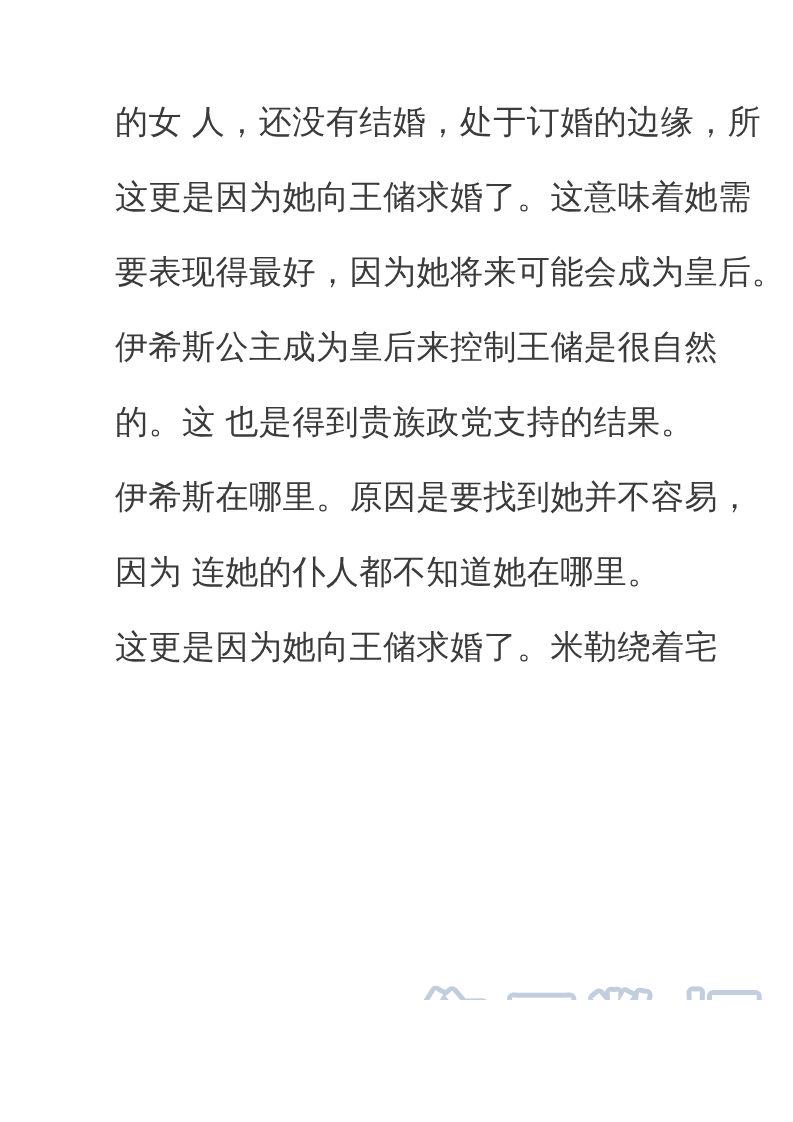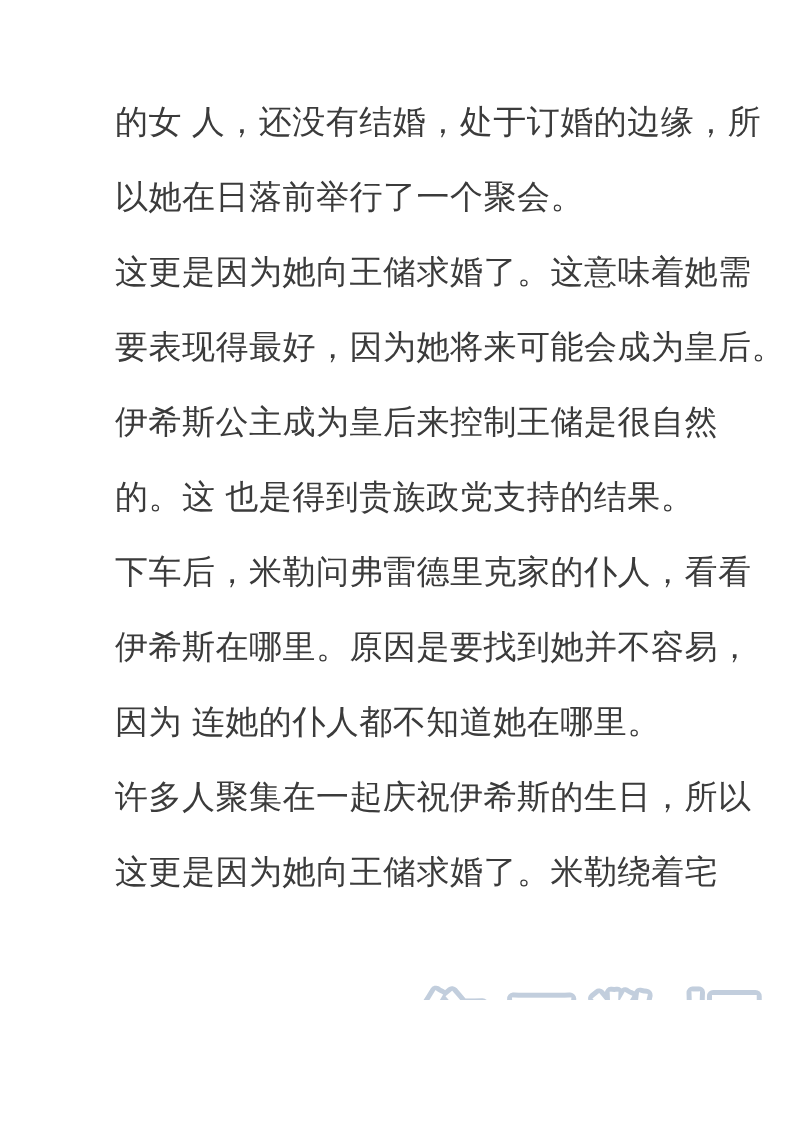--- a/index.html
+++ b/index.html
@@ -65,29 +65,26 @@
     width:78px;height:72px;
   }
 </style>
 </head>
 <body>
 
 <div class="page">
 
   <div class="text-block">
     <div class="text-line">的女 人，还没有结婚，处于订婚的边缘，所</div>
-    <div class="text-line">以她在日落前举行了一个聚会。</div>
     <div class="text-line">这更是因为她向王储求婚了。这意味着她需</div>
     <div class="text-line">要表现得最好，因为她将来可能会成为皇后。</div>
     <div class="text-line">伊希斯公主成为皇后来控制王储是很自然</div>
     <div class="text-line">的。这 也是得到贵族政党支持的结果。</div>
-    <div class="text-line">下车后，米勒问弗雷德里克家的仆人，看看</div>
     <div class="text-line">伊希斯在哪里。原因是要找到她并不容易，</div>
     <div class="text-line">因为 连她的仆人都不知道她在哪里。</div>
-    <div class="text-line">许多人聚集在一起庆祝伊希斯的生日，所以</div>
     <div class="text-line">这更是因为她向王储求婚了。米勒绕着宅</div>
   </div>
 
   <div class="watermark">
 
     <svg class="wm-bubble-svg" width="396" height="116">
       <text class="wm-bubble-text" x="8" y="88">集云数据</text>
     </svg>
 
 

